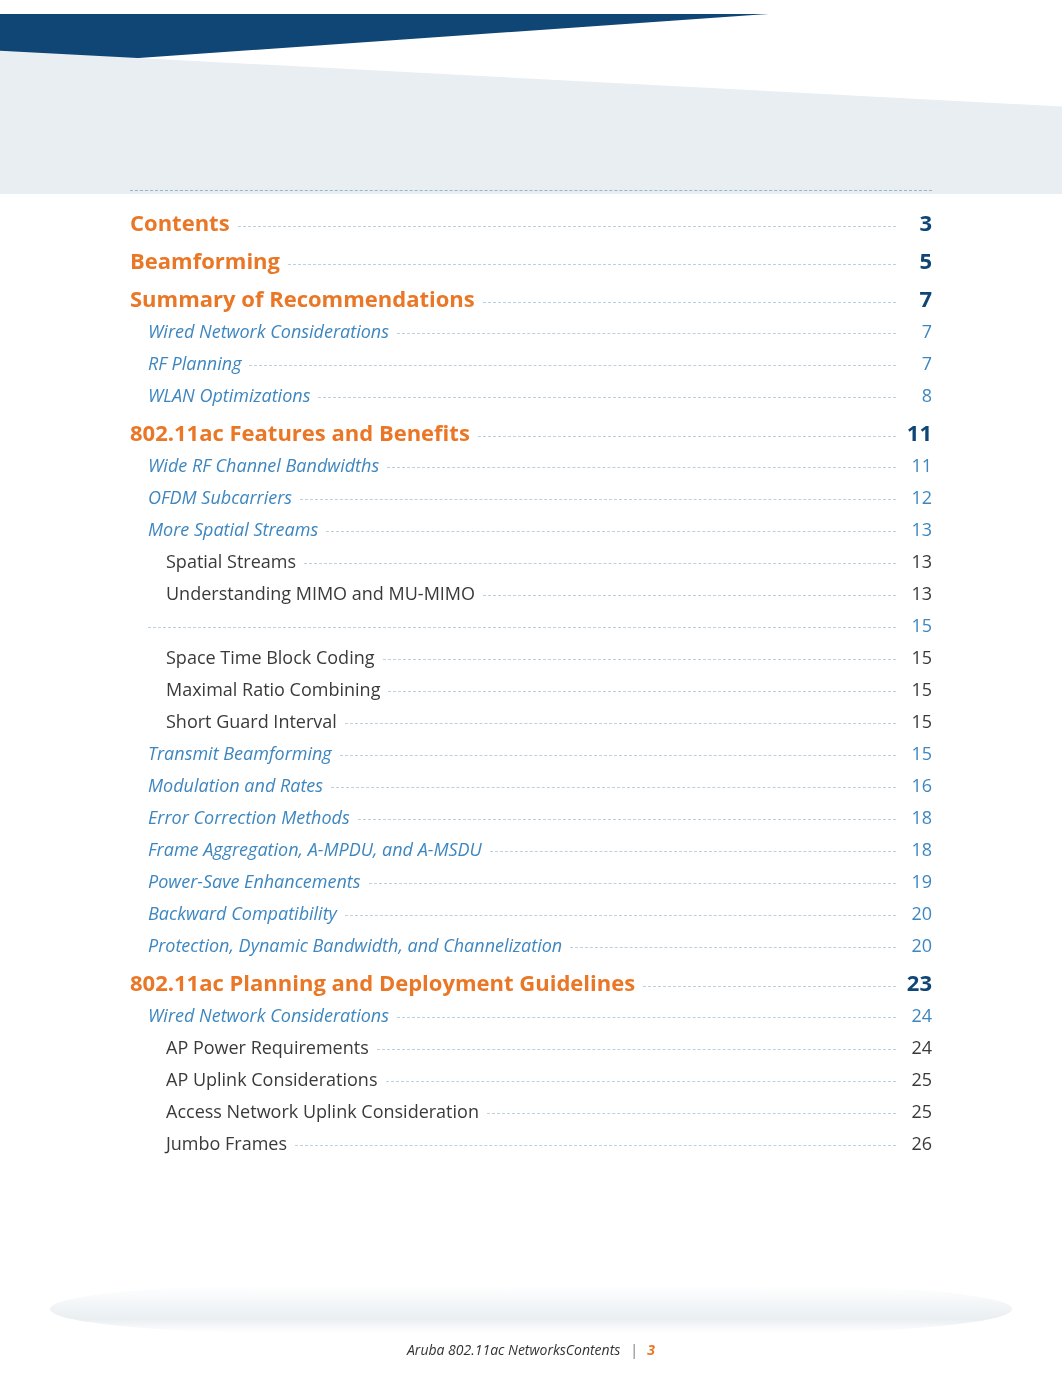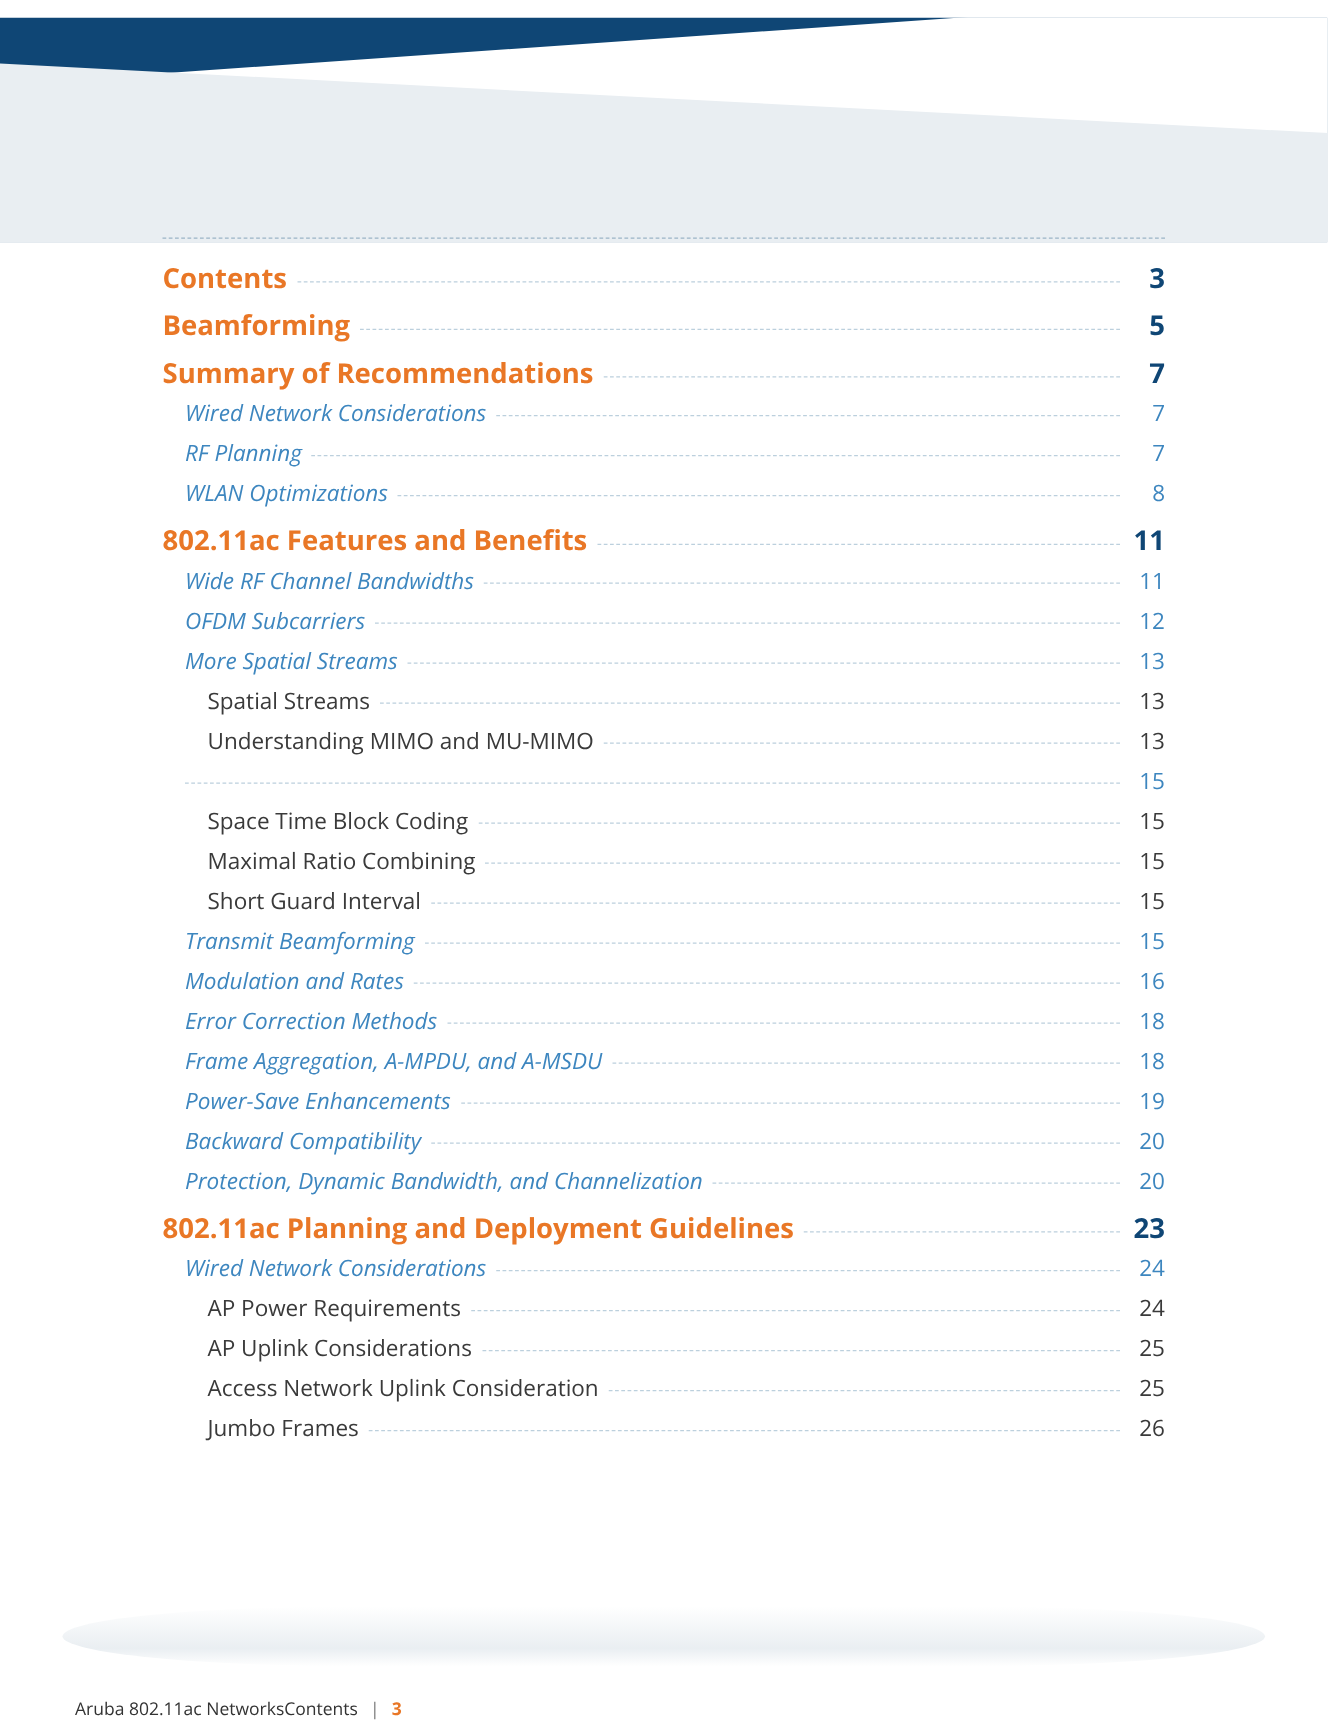--- a/index.html
+++ b/index.html
@@ -112,25 +112,26 @@
     bottom: 58px;
     height: 48px;
     background: linear-gradient(to bottom, rgba(255,255,255,0), #dbe3e9 70%, rgba(255,255,255,0));
     border-radius: 50% / 100%;
     opacity: 0.6;
   }
   .footer {
     position: absolute;
     left: 60px;
     right: 60px;
-    bottom: 14px;
+    bottom: 32px;
     display: flex;
-    justify-content: flex-start;
+    justify-content: center;
     font-size: 14px;
     color: #333;
+    font-style: italic;
   }
   .footer .right {
     color: #333;
   }
   .footer .divider {
     color: #777;
     margin: 0 6px;
   }
   .footer .pagenum {
     color: #e97726;

